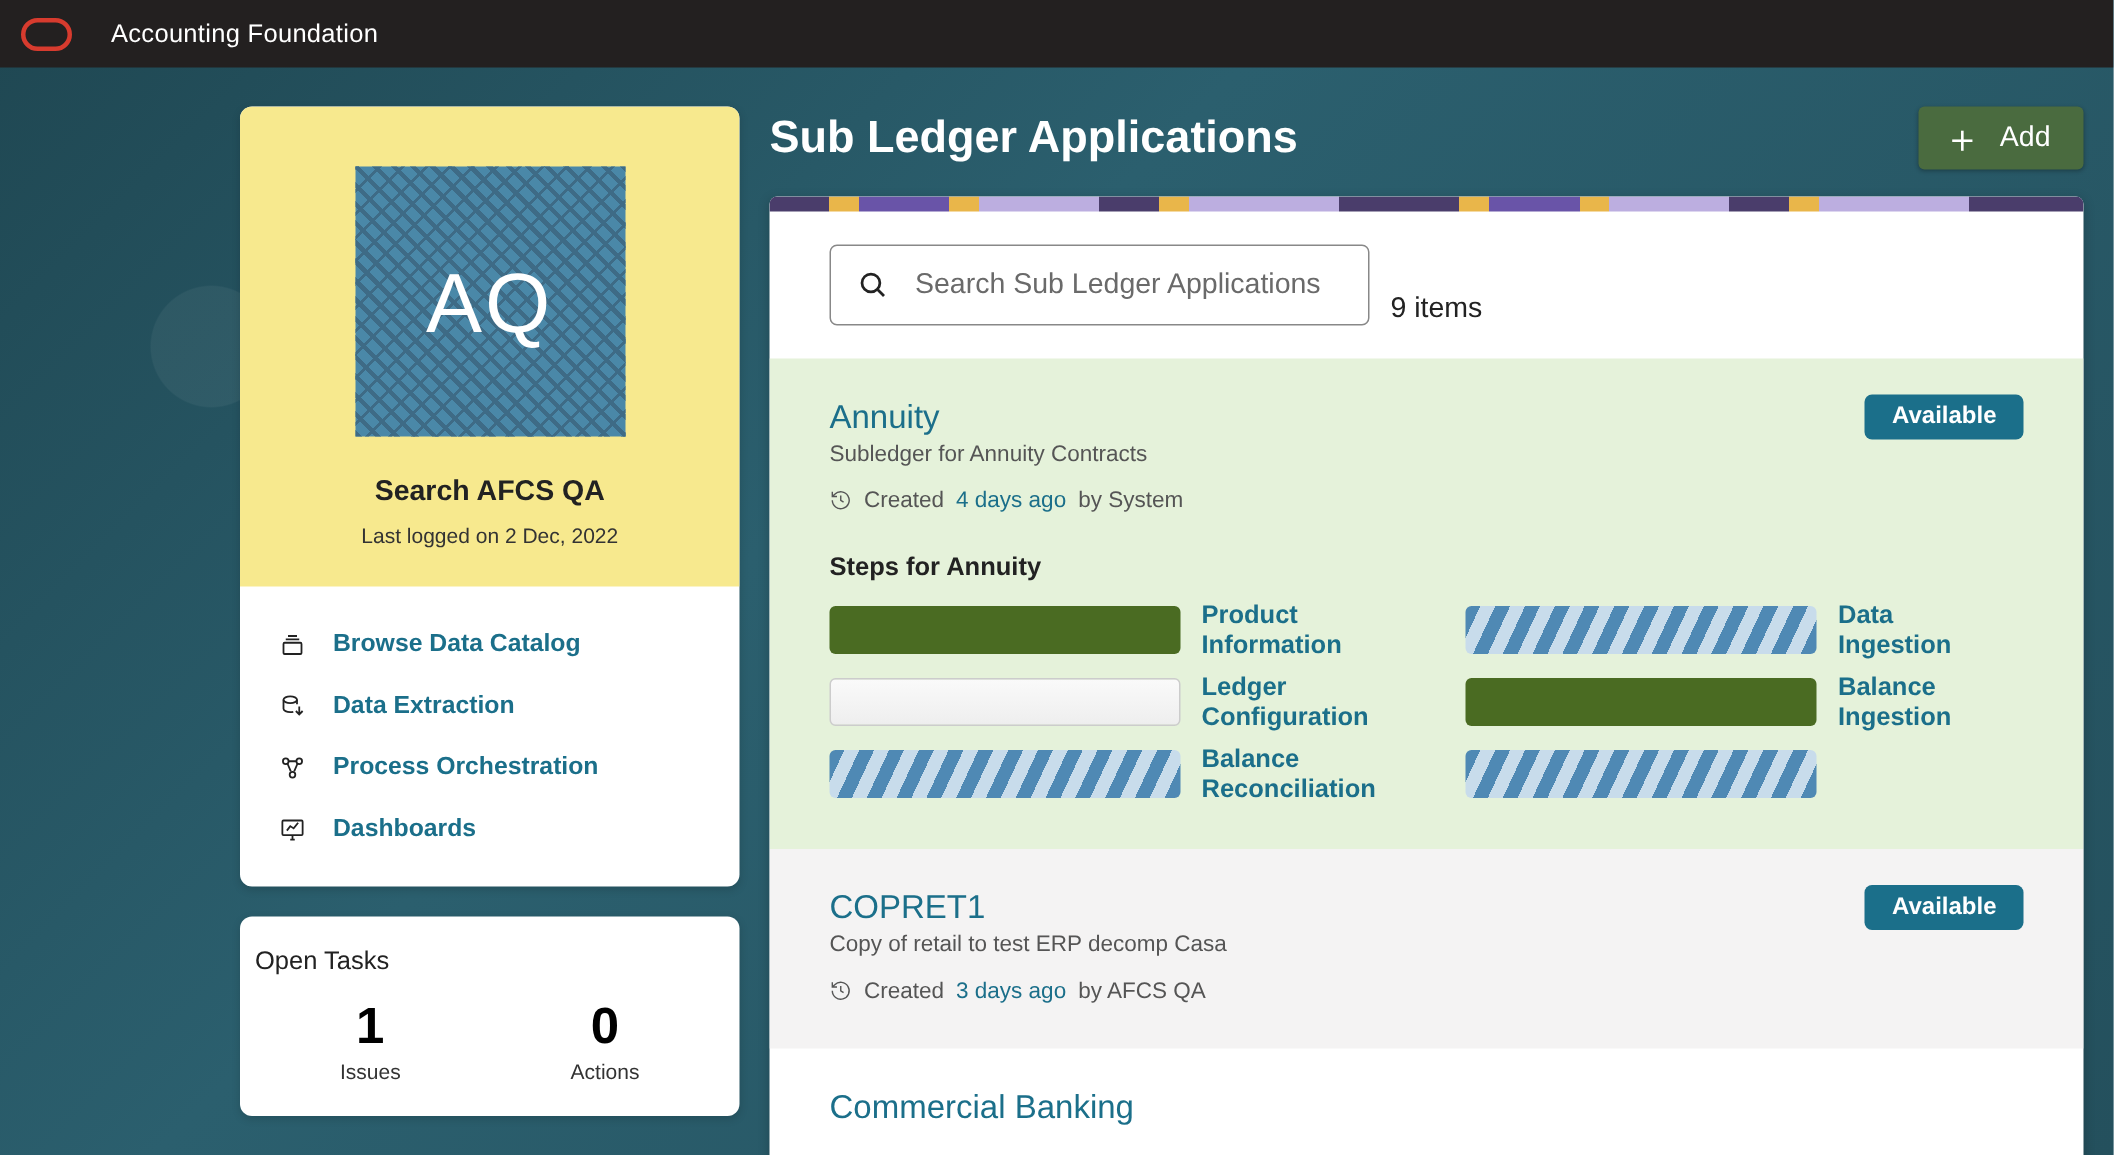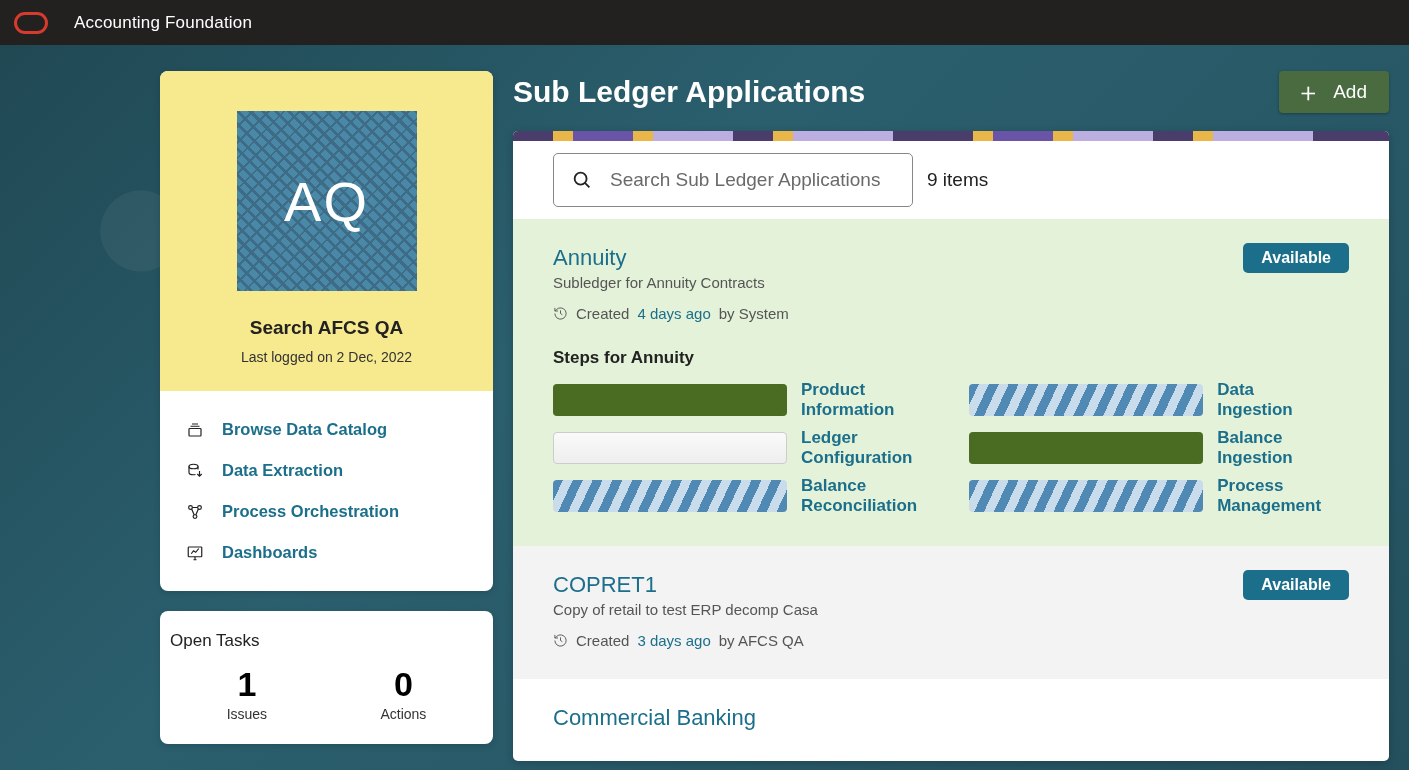--- a/index.html
+++ b/index.html
@@ -159,23 +159,23 @@
 }
 .header-band {
   height: 10px;
   background:
     repeating-linear-gradient(90deg,
       #4a3d6b 0 40px, #e9b64a 40px 60px, #6954a8 60px 120px,
       #e9b64a 120px 140px, #bcaee0 140px 220px, #4a3d6b 220px 260px,
       #e9b64a 260px 280px, #bcaee0 280px 380px, #4a3d6b 380px 420px);
 }
 .search-bar-row {
-  padding: 12px 40px;
-  display: flex;
-  align-items: center;
+  padding: 22px 40px;
+  display: flex;
+  align-items: flex-end;
   gap: 14px;
 }
 .search-wrap {
   position: relative;
   width: 360px;
 }
 .search-wrap svg {
   position: absolute; left: 18px; top: 50%; transform: translateY(-50%);
   width: 22px; height: 22px; stroke:#222; stroke-width:2; fill:none;
 }
@@ -361,21 +361,20 @@
           <div class="step-label">Data Ingestion</div>
 
           <div class="step-bar bar-empty"></div>
           <div class="step-label">Ledger Configuration</div>
           <div class="step-bar bar-green"></div>
           <div class="step-label">Balance Ingestion</div>
 
           <div class="step-bar bar-striped"></div>
           <div class="step-label">Balance Reconciliation</div>
           <div class="step-bar bar-striped"></div>
-          <div class="step-label">Process Management</div>
         </div>
       </div>
 
       <div class="app-row mid">
         <div class="badge">Available</div>
         <div class="app-title">COPRET1</div>
         <div class="app-sub">Copy of retail to test ERP decomp Casa</div>
         <div class="app-meta">
           <svg viewBox="0 0 24 24">
               <path d="M3 12a9 9 0 1 0 2.6-6.3L3 8M3 3v5h5M12 7v5l3 2"></path>

